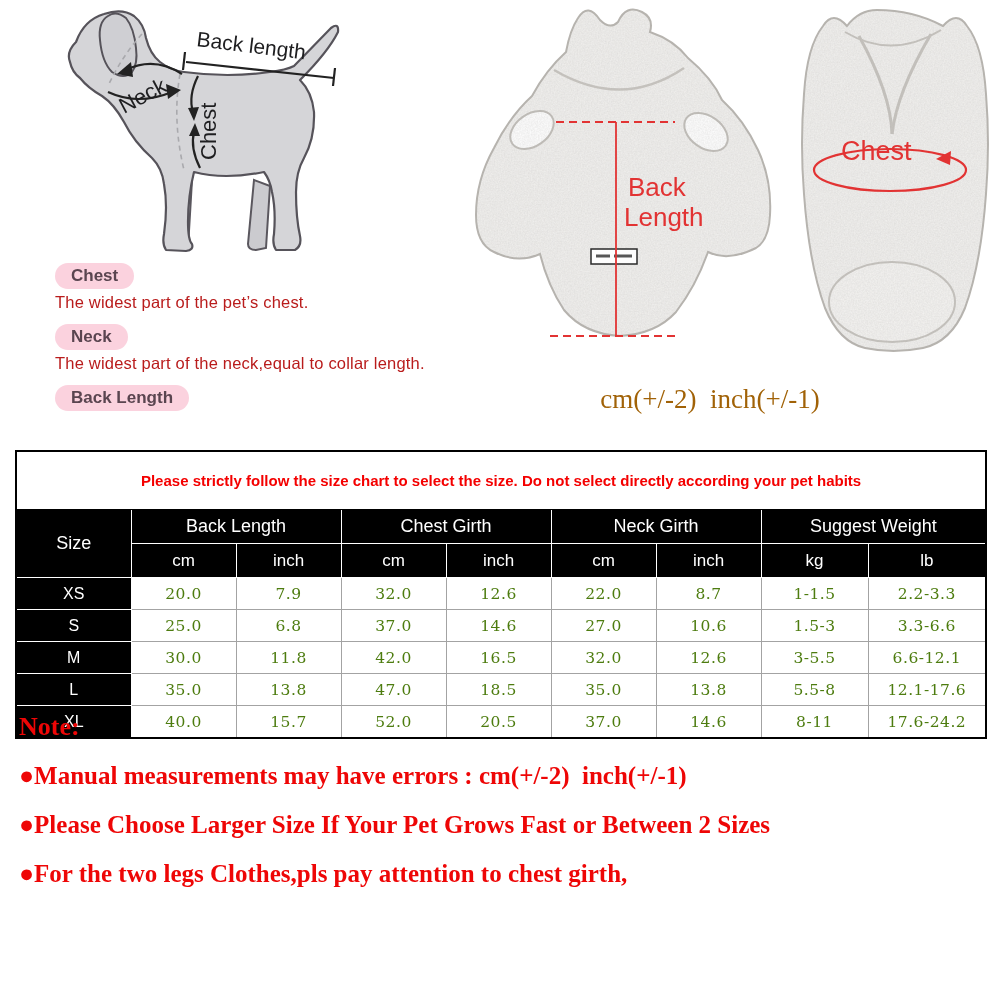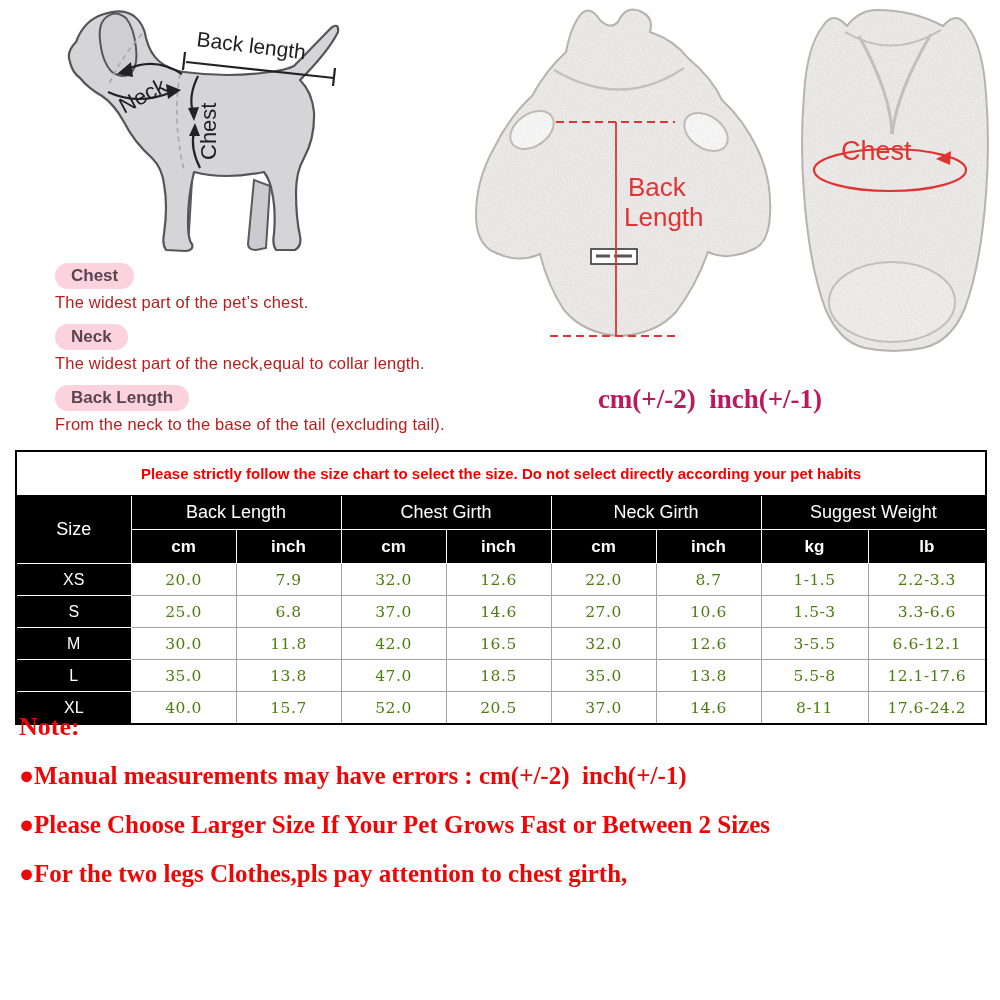--- a/index.html
+++ b/index.html
@@ -8,34 +8,34 @@
   svg text{font-family:"Liberation Sans",sans-serif;}
 
   
   #definitions{left:55px;top:263px;width:440px;}
   .def-block{margin-bottom:12px;}
   .pill{display:inline-block;background:#fbd2de;color:#5a4550;font-weight:bold;
     font-size:17px;padding:3px 16px;border-radius:13px;}
   .def-desc{color:#b91c1c;font-size:16.5px;margin:4px 0 0 0;letter-spacing:.2px;}
 
   
-  #tolerance{left:545px;top:384px;width:330px;text-align:center;color:#be185d;
-    font-family:"Liberation Serif",serif;font-weight:bold;font-size:27px;}
+  #tolerance{left:545px;top:384px;width:330px;text-align:center;color:#a16207;
+    font-family:"Liberation Serif",serif;font-weight:normal;font-size:27px;}
   .keep-space{white-space:pre-wrap;}
 
   
   #size-table{position:absolute;left:15px;top:450px;width:970px;border-collapse:collapse;
     border:2px solid #000;table-layout:fixed;}
   #size-table td,#size-table th{overflow:hidden;}
   .cap{color:#f40000;font-weight:bold;font-size:15px;text-align:center;
-    border:1px solid #000;padding:13px 0;}
+    border:1px solid #000;padding:20px 0;}
   .dark{background:#000;color:#fff;border:1px solid #fff;font-weight:normal;
     font-size:18px;text-align:center;}
   th.group{height:31px;}
-  th.unit{height:31px;font-size:17px;font-weight:bold;}
+  th.unit{height:31px;font-size:17px;}
   td.dark{height:29px;font-size:16px;}
   td.val{border:1px solid #a3a3a3;font-family:"DejaVu Serif",serif;font-size:15.5px;
     text-align:center;letter-spacing:.5px;height:29px;color:#4d7c0f;}
 
   
   #notes{left:19px;top:712px;width:960px;color:#ee0606;
     font-family:"Liberation Serif",serif;font-weight:bold;}
   .note-h{font-size:26px;margin:0 0 20px 0;}
   .note-line{font-size:25px;margin:0 0 21px 0;line-height:28px;}
 </style>
@@ -136,21 +136,20 @@
   <div class="def-block">
     <span class="pill">Chest</span>
     <div class="def-desc">The widest part of the pet’s chest.</div>
   </div>
   <div class="def-block">
     <span class="pill">Neck</span>
     <div class="def-desc">The widest part of the neck,equal to collar length.</div>
   </div>
   <div class="def-block">
     <span class="pill">Back Length</span>
-    <div class="def-desc">From the neck to the base of the tail (excluding tail).</div>
   </div>
 </div>
 
 <table id="size-table">
   <colgroup>
     <col style="width:115px">
       <col style="width:105px">
       <col style="width:105px">
     <col style="width:105px">
       <col style="width:105px">

